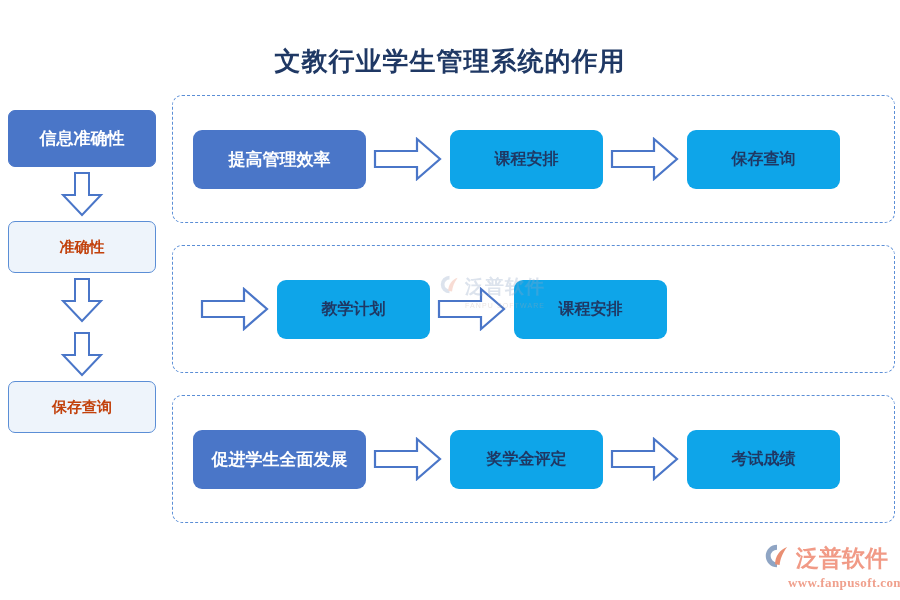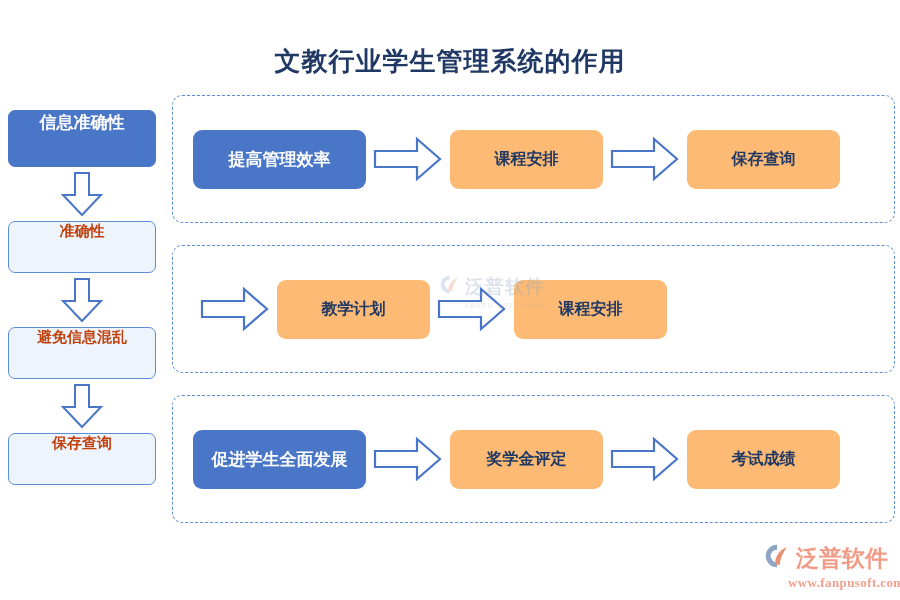--- a/index.html
+++ b/index.html
@@ -41,21 +41,21 @@
     position: absolute;
     left: 8px;
     top: 110px;
     width: 148px;
   }
   .lbox {
     width: 148px;
     box-sizing: border-box;
     border-radius: 7px;
     display: flex;
-    align-items: flex-start;
+    align-items: center;
     justify-content: center;
     font-family: "Liberation Serif", "DejaVu Serif", serif;
     font-weight: bold;
     white-space: nowrap;
   }
   .lbox.primary {
     height: 57px;
     background: #4a76c8;
     color: #ffffff;
     font-size: 17px;
@@ -111,21 +111,21 @@
     height: 59px;
   }
   .rbox.primary {
     width: 173px;
     background: #4a76c8;
     color: #ffffff;
     font-size: 17px;
   }
   .rbox.light {
     width: 153px;
-    background: #fdba74;
+    background: #0ea5e9;
     color: #1f3864;
     font-size: 16px;
   }
   .right-arrow {
     width: 84px;
     display: flex;
     align-items: center;
     justify-content: center;
   }
   .right-arrow svg { display: block; }
@@ -214,23 +214,20 @@
     <div class="lbox light">
       <span>准确性</span>
     </div>
 
     <div class="down-arrow">
       <svg width="44" height="46" viewBox="0 0 44 46">
         <polygon points="15,2 29,2 29,24 41,24 22,44 3,24 15,24" fill="#ffffff" stroke="#4a76c8" stroke-width="2" stroke-linejoin="miter"></polygon>
       </svg>
     </div>
 
-    <div class="lbox light">
-      <span>避免信息混乱</span>
-    </div>
 
     <div class="down-arrow">
       <svg width="44" height="46" viewBox="0 0 44 46">
         <polygon points="15,2 29,2 29,24 41,24 22,44 3,24 15,24" fill="#ffffff" stroke="#4a76c8" stroke-width="2" stroke-linejoin="miter"></polygon>
       </svg>
     </div>
 
     <div class="lbox light">
       <span>保存查询</span>
     </div>

